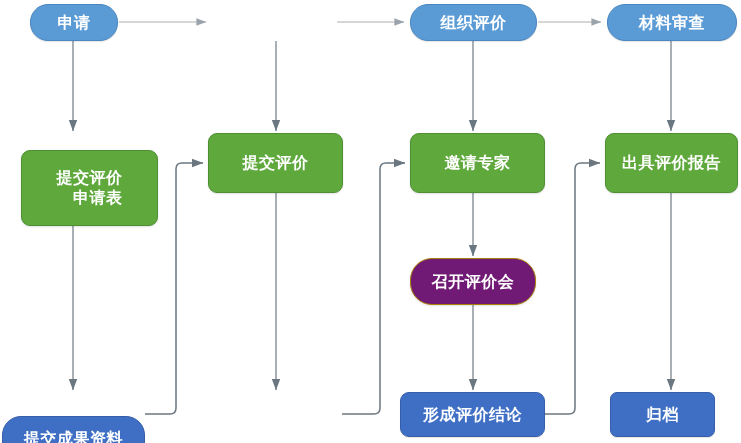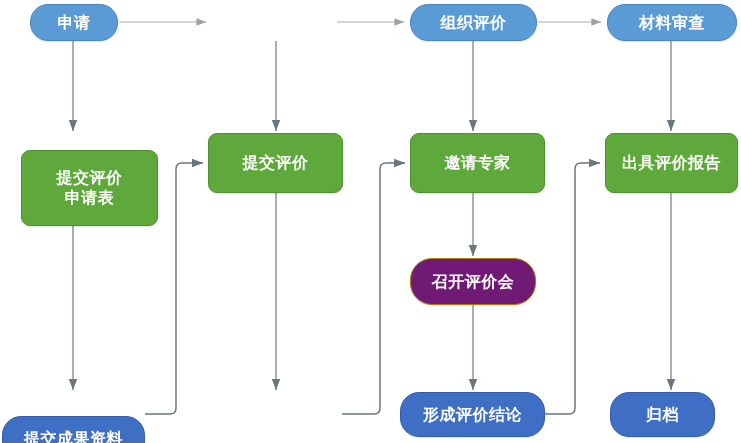--- a/index.html
+++ b/index.html
@@ -60,20 +60,21 @@
   .node.gold {
     background: #701a75;
     border: 1px solid #a87f07;
     border-radius: 22px;
     font-size: 16px;
     box-shadow: 0 1px 2px rgba(0,0,0,0.12);
   }
   .node .label {
     display: block;
     white-space: pre-line;
+    text-align: right;
   }
 </style>
 </head>
 <body>
 
 <div id="canvas">
 
   <svg class="wires" viewBox="0 0 741 443">
     <defs>
       <marker id="ar-gray" markerWidth="9" markerHeight="9" refX="7.4" refY="3.1" orient="auto">
@@ -139,20 +140,20 @@
     <span class="label">出具评价报告</span>
   </div>
 
   <div class="node gold" style="left:410px; top:258px; width:126px; height:47px;">
     <span class="label">召开评价会</span>
   </div>
 
   <div class="node blue-bottom" style="left:2px; top:392px; width:143px; height:45px;margin-top:24px;">
     <span class="label">提交成果资料</span>
   </div>
-  <div class="node blue-bottom" style="left:400px; top:392px; width:145px; height:45px;">
+  <div class="node blue-bottom" style="left:400px; top:392px; width:145px; height:45px;border-radius:9px;">
     <span class="label">形成评价结论</span>
   </div>
-  <div class="node blue-bottom" style="left:610px; top:392px; width:105px; height:45px;">
+  <div class="node blue-bottom" style="left:610px; top:392px; width:105px; height:45px;border-radius:7px;">
     <span class="label">归档</span>
   </div>
 
 </div>
 
 </body></html>

